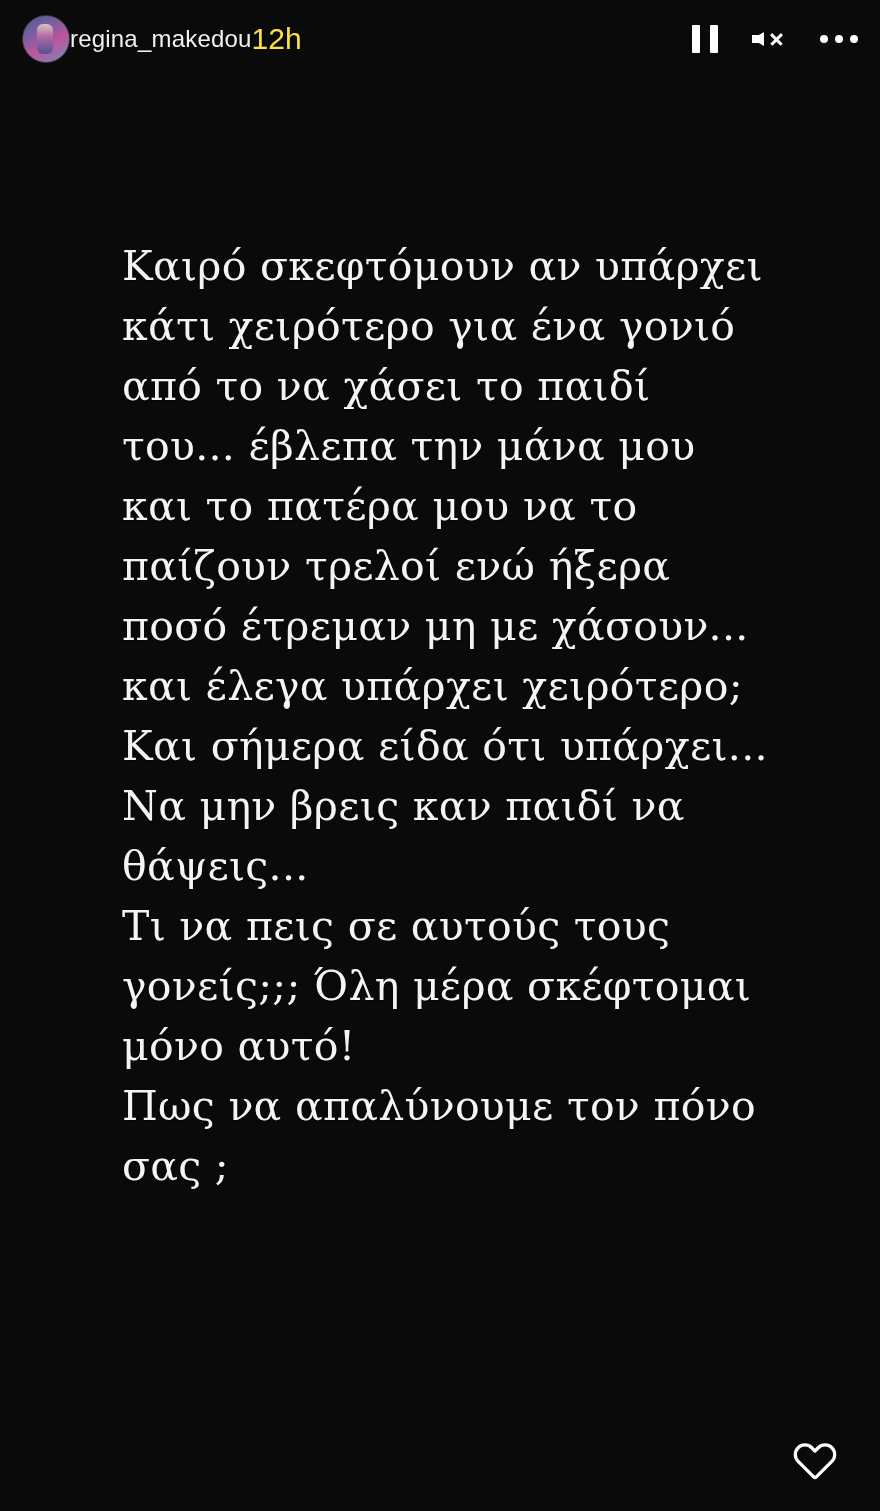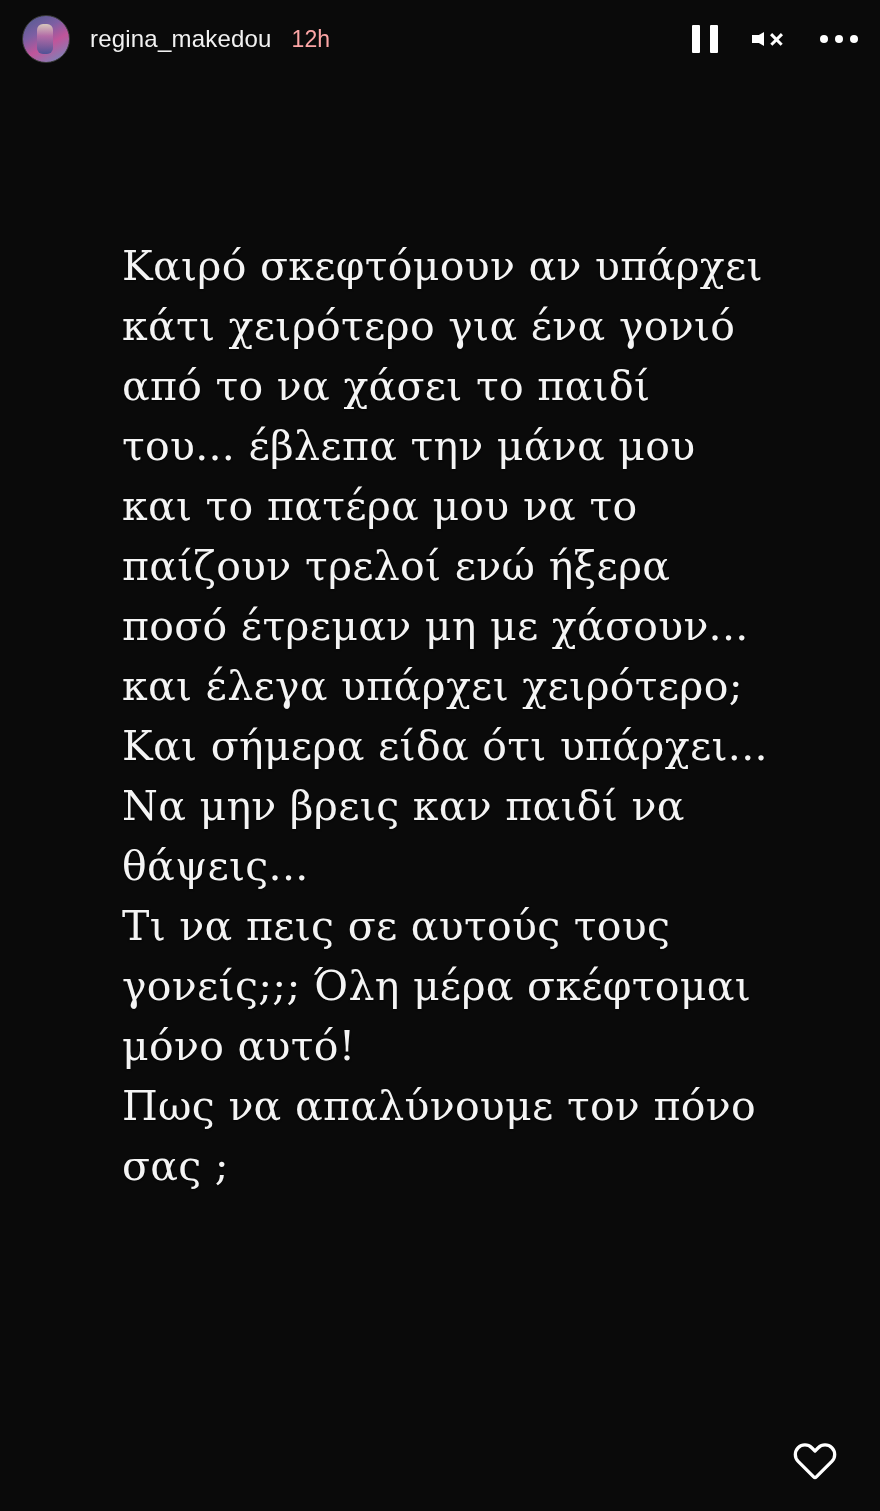--- a/index.html
+++ b/index.html
@@ -46,28 +46,26 @@
     position: absolute;
     left: 14px; top: 8px;
     width: 16px; height: 30px;
     border-radius: 6px;
     background: linear-gradient(180deg,#e8d9c0 0%, #b86fa8 40%, #3f4f93 100%);
     opacity: .85;
   }
   .username {
     color: #f2f2f2;
     font-size: 24px;
-    margin-left: 20px;
     letter-spacing: .2px;
     white-space: nowrap;
   }
   .timestamp {
-    color: #fca5a5;
-    font-size: 23px;
-    margin-left: 20px;
+    color: #fde047;
+    font-size: 30px;
     white-space: nowrap;
   }
   .topbar-right {
     margin-left: auto;
     display: flex;
     align-items: center;
     gap: 34px;
   }
   .icon-pause {
     width: 26px;

